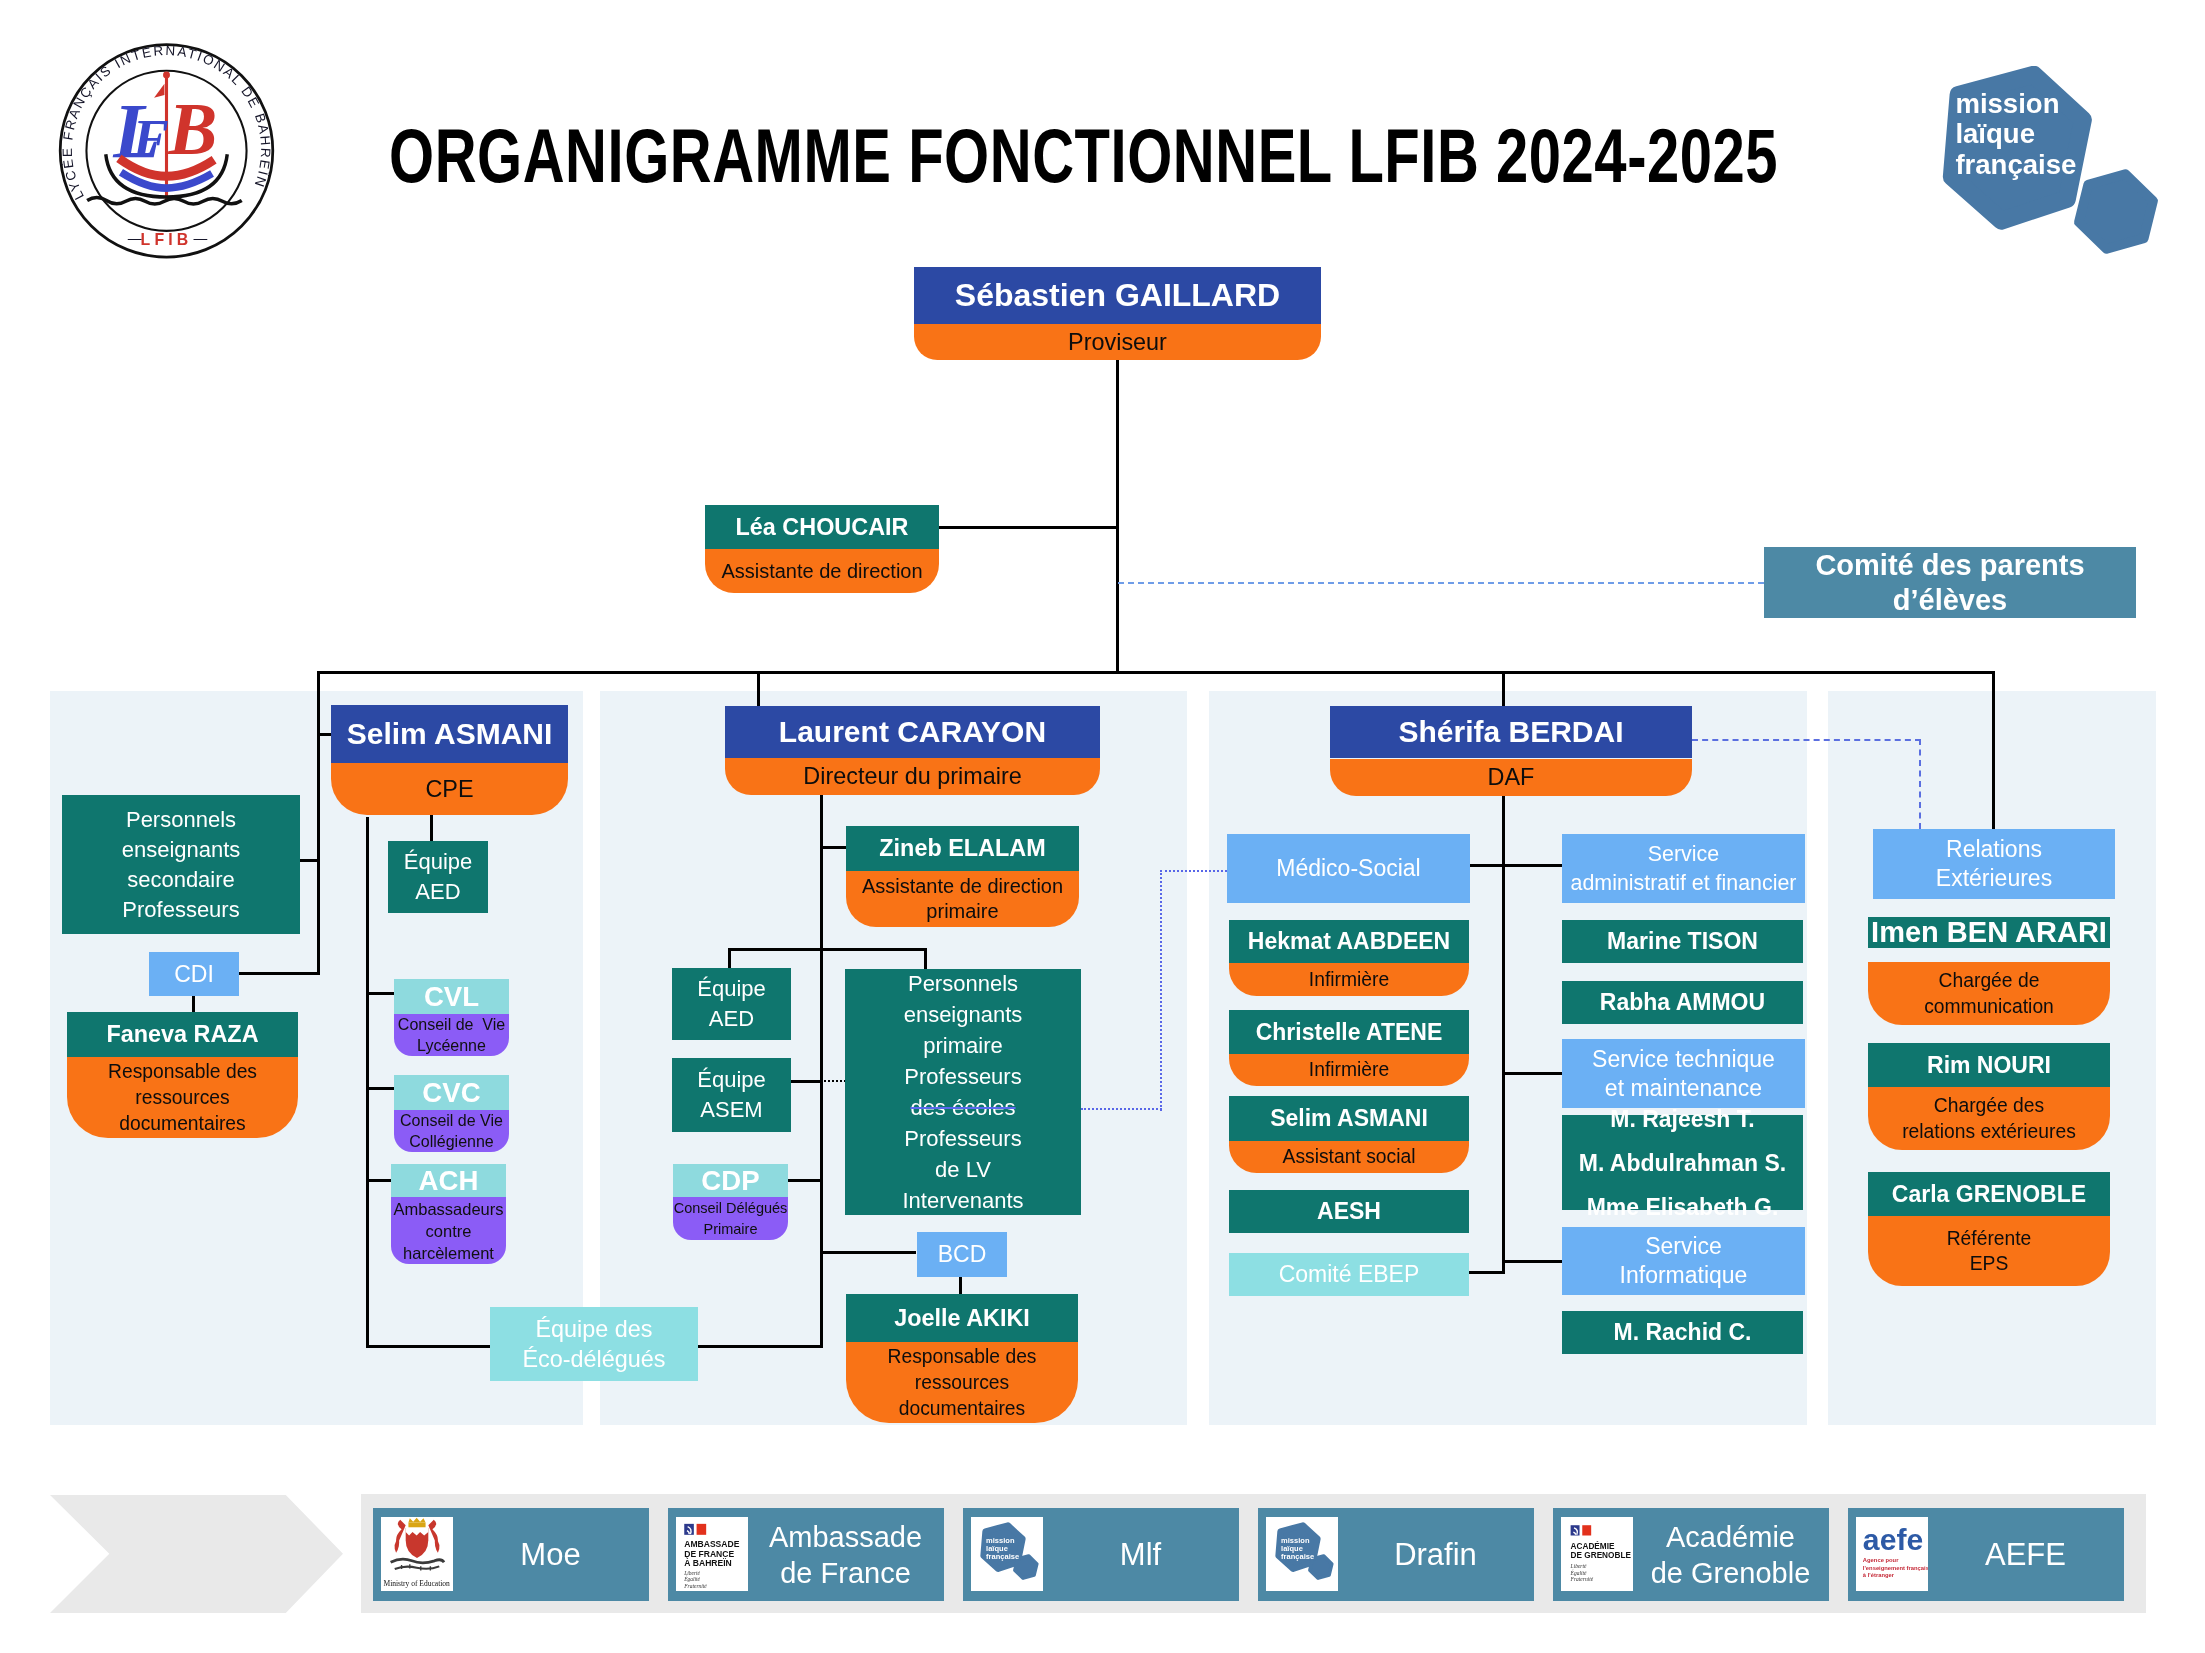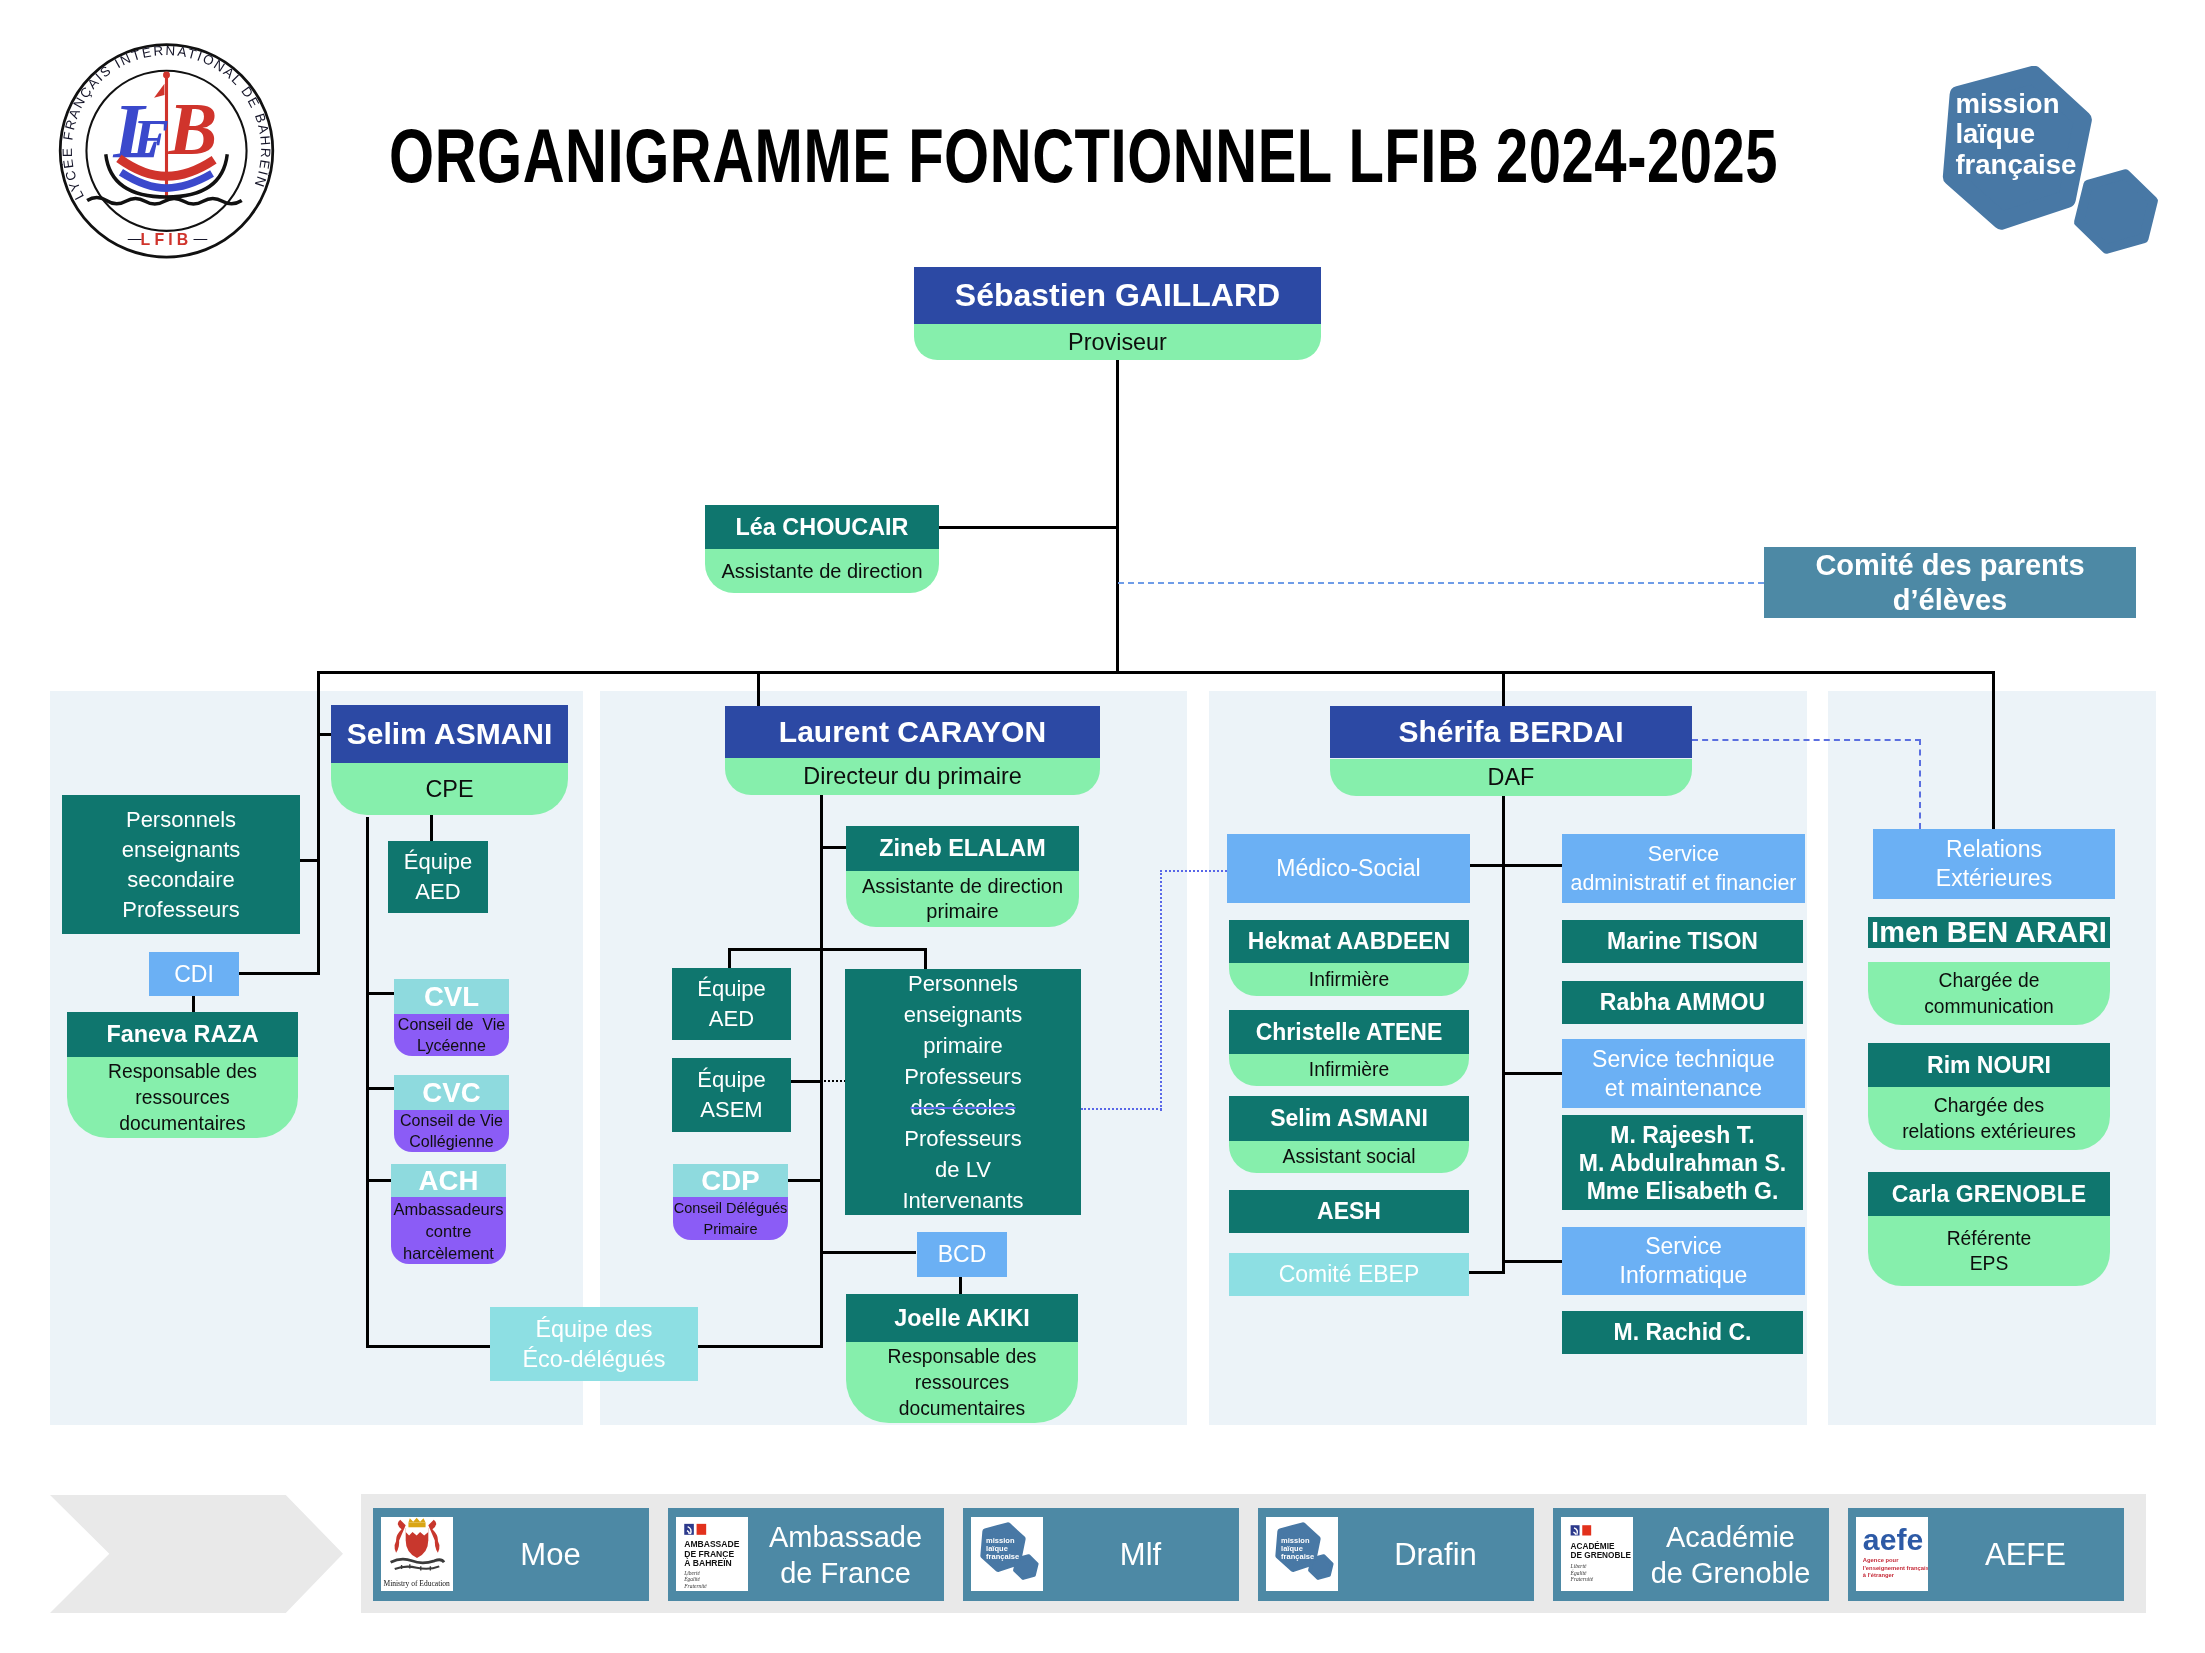--- a/index.html
+++ b/index.html
@@ -7,21 +7,21 @@
 #c{position:relative;width:2205px;height:1653px;overflow:hidden}
 .abs{position:absolute}
 .t{display:block;white-space:nowrap}
 .fx{display:flex;flex-direction:column;align-items:center;justify-content:center;text-align:center}
 .navy{background:#2c49a4;color:#fff;font-weight:700}
 .vio{background:#0f766e;color:#fff}
 .lblue{background:#6bb0f4;color:#fff}
 .tealh{background:#8edade;color:#fff;font-weight:700}
 .tealb{background:#8b5cf6;color:#101010}
 .cyan{background:#8ddfe3;color:#fff}
-.gray{background:#86efac;color:#0d0d0d}
+.gray{background:#f97316;color:#0d0d0d}
 .ln{background:#000;position:absolute}
 .colbg{background:#ecf3f8;position:absolute;top:691px;height:734px}
 </style>
 </head>
 <body>
 <div id="c">
 
 <div class="colbg" style="left:50px;width:533px"></div>
 <div class="colbg" style="left:600px;width:587px"></div>
 <div class="colbg" style="left:1209px;width:598px"></div>
@@ -157,21 +157,21 @@
 <div class="abs fx vio" style="left:1229px;top:1190px;width:240px;height:43px;font-size:23px;font-weight:700">AESH</div>
 <div class="abs fx cyan" style="left:1229px;top:1253px;width:240px;height:43px;font-size:23px">Comité EBEP</div>
 <div class="abs fx lblue" style="left:1562px;top:834px;width:243px;height:69px;font-size:21.4px;line-height:29px">
       <span class="t">Service<br>administratif et financier</span>
     </div>
 <div class="abs fx vio" style="left:1562px;top:920px;width:241px;height:43px;font-size:23px;font-weight:700">Marine TISON</div>
 <div class="abs fx vio" style="left:1562px;top:981px;width:241px;height:43px;font-size:23px;font-weight:700">Rabha AMMOU</div>
 <div class="abs fx lblue" style="left:1562px;top:1039px;width:243px;height:69px;font-size:23px;line-height:29px">
       <span class="t">Service technique<br>et maintenance</span>
     </div>
-<div class="abs fx vio" style="left:1562px;top:1115px;width:241px;height:95px;font-size:23px;line-height:28px;font-weight:700">
+<div class="abs fx vio" style="left:1562px;top:1115px;width:241px;height:95px;font-size:23px;line-height:44px;font-weight:700">
       <span class="t">M. Rajeesh T.<br>M. Abdulrahman S.<br>Mme Elisabeth G.</span>
     </div>
 <div class="abs fx lblue" style="left:1562px;top:1227px;width:243px;height:68px;font-size:23px;line-height:29px">
       <span class="t">Service<br>Informatique</span>
     </div>
 <div class="abs fx vio" style="left:1562px;top:1311px;width:241px;height:43px;font-size:23px;font-weight:700">M. Rachid C.</div>
 
 <div class="abs fx lblue" style="left:1873px;top:829px;width:242px;height:70px;font-size:23px;line-height:29px">
       <span class="t">Relations<br>Extérieures</span>
     </div>

